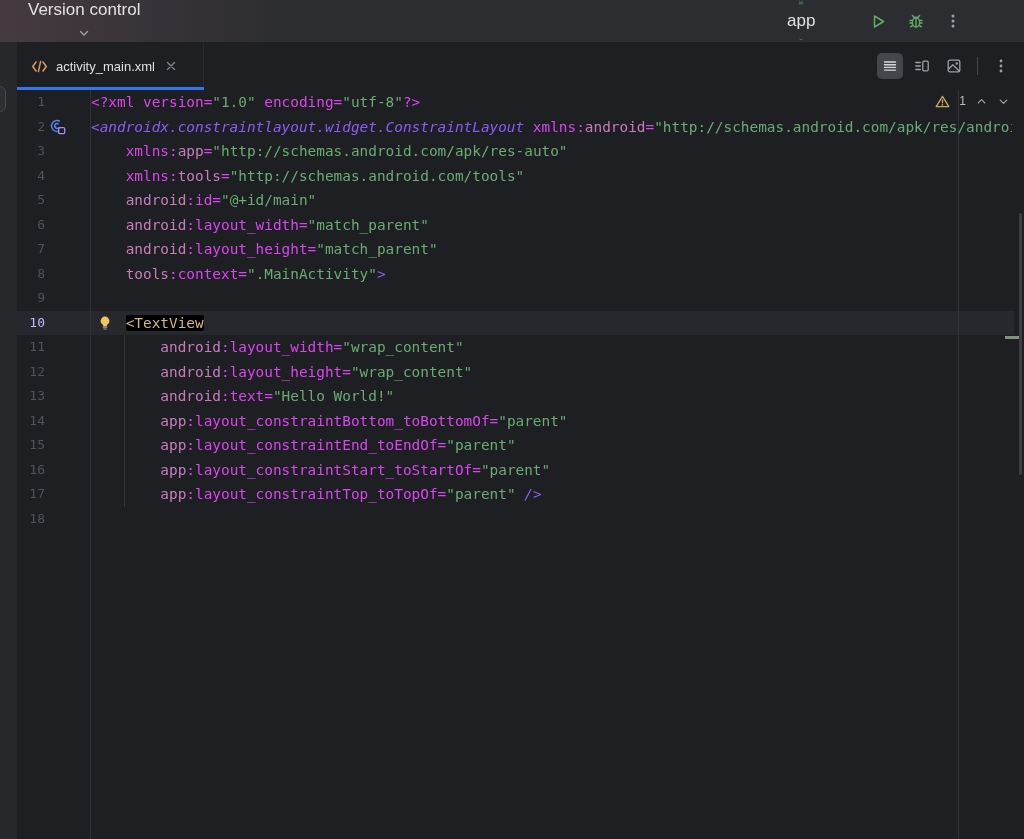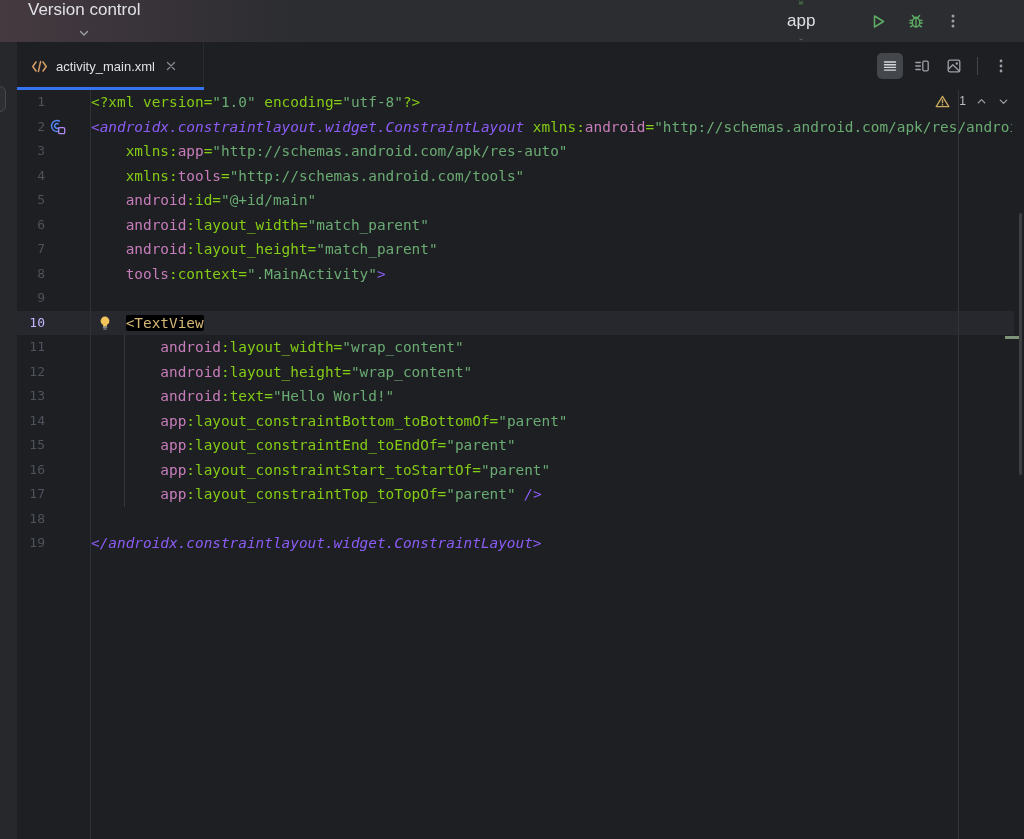--- a/index.html
+++ b/index.html
@@ -47,21 +47,21 @@
   .margin-guide{position:absolute;left:941px;top:0;bottom:0;width:1px;background:#313439;z-index:0;}
   .indent-guide{position:absolute;left:107px;top:245px;height:172px;width:1px;background:#33363b;z-index:0;}
 
   .lines{position:relative;z-index:1;margin-right:12px;overflow:hidden;}
   .line{position:relative;height:24.5px;display:flex;}
   .ln{width:73px;padding-right:45px;text-align:right;flex:none;
       font:13px/24.5px "DejaVu Sans Mono",monospace;color:#4d525b;}
   .line.cur .ln{color:#c4b5fd;}
   .ct{flex:1;min-width:0;overflow:hidden;padding-left:1px;white-space:pre;
       font:14.4px/24.5px "DejaVu Sans Mono",monospace;color:#bcbec4;}
-  .tk-pl{color:#84cc16;text-align:center;} .tk-ns{color:#c77dbb;} .tk-st{color:#6aab73;} .tk-tg{color:#8b5cf6;font-style:italic;}
+  .tk-pl{color:#d946ef;text-align:center;} .tk-ns{color:#c77dbb;} .tk-st{color:#6aab73;} .tk-tg{color:#8b5cf6;font-style:italic;}
   .tk-hl{color:#d5b778;background:#000000;border-radius:2px;}
   .gut-ico{position:absolute;top:4px;width:16px;height:16px;z-index:2;}
   .ico-class{left:33px;} .ico-bulb{left:80px;top:4.5px;}
 
   .warn-widget{position:absolute;top:4px;right:14px;display:flex;align-items:center;gap:9px;z-index:3;
     color:#bcbec4;font-size:12px;}
   .scroll-thumb{position:absolute;right:2px;top:123px;width:3px;height:262px;
     background:rgba(255,255,255,0.14);border-radius:2px;z-index:3;}
   .stripe-mark{position:absolute;right:5px;top:246px;width:14px;height:3px;background:#7d947b;z-index:3;}
 </style>
@@ -245,24 +245,20 @@
           <div class="ct"><span class="tk-pl">        </span><span class="tk-ns">app</span><span class="tk-pl">:layout_constraintStart_toStartOf=</span><span class="tk-st">"parent"</span></div>
         </div>
         <div class="line">
           <div class="ln">17</div>
           <div class="ct"><span class="tk-pl">        </span><span class="tk-ns">app</span><span class="tk-pl">:layout_constraintTop_toTopOf=</span><span class="tk-st">"parent"</span><span class="tk-pl"> </span><span class="tk-tg">/&gt;</span></div>
         </div>
         <div class="line">
           <div class="ln">18</div>
           <div class="ct"></div>
         </div>
-        <div class="line">
-          <div class="ln">19</div>
-          <div class="ct"><span class="tk-tg">&lt;/androidx.constraintlayout.widget.ConstraintLayout&gt;</span></div>
-        </div>
       </div>
 
     <div class="warn-widget">
       <svg width="15" height="13" viewBox="0 0 15 13">
         <path d="M7.5 1.4 L13.8 11.6 H1.2 Z" fill="none" stroke="#c8a95d" stroke-width="1.3" stroke-linejoin="round"></path>
         <path d="M7.5 4.8 V7.8" stroke="#c8a95d" stroke-width="1.3" stroke-linecap="round"></path>
         <circle cx="7.5" cy="9.9" r="0.8" fill="#c8a95d"></circle>
       </svg>
       <span>1</span>
       <svg width="13" height="13" viewBox="0 0 14 14">

